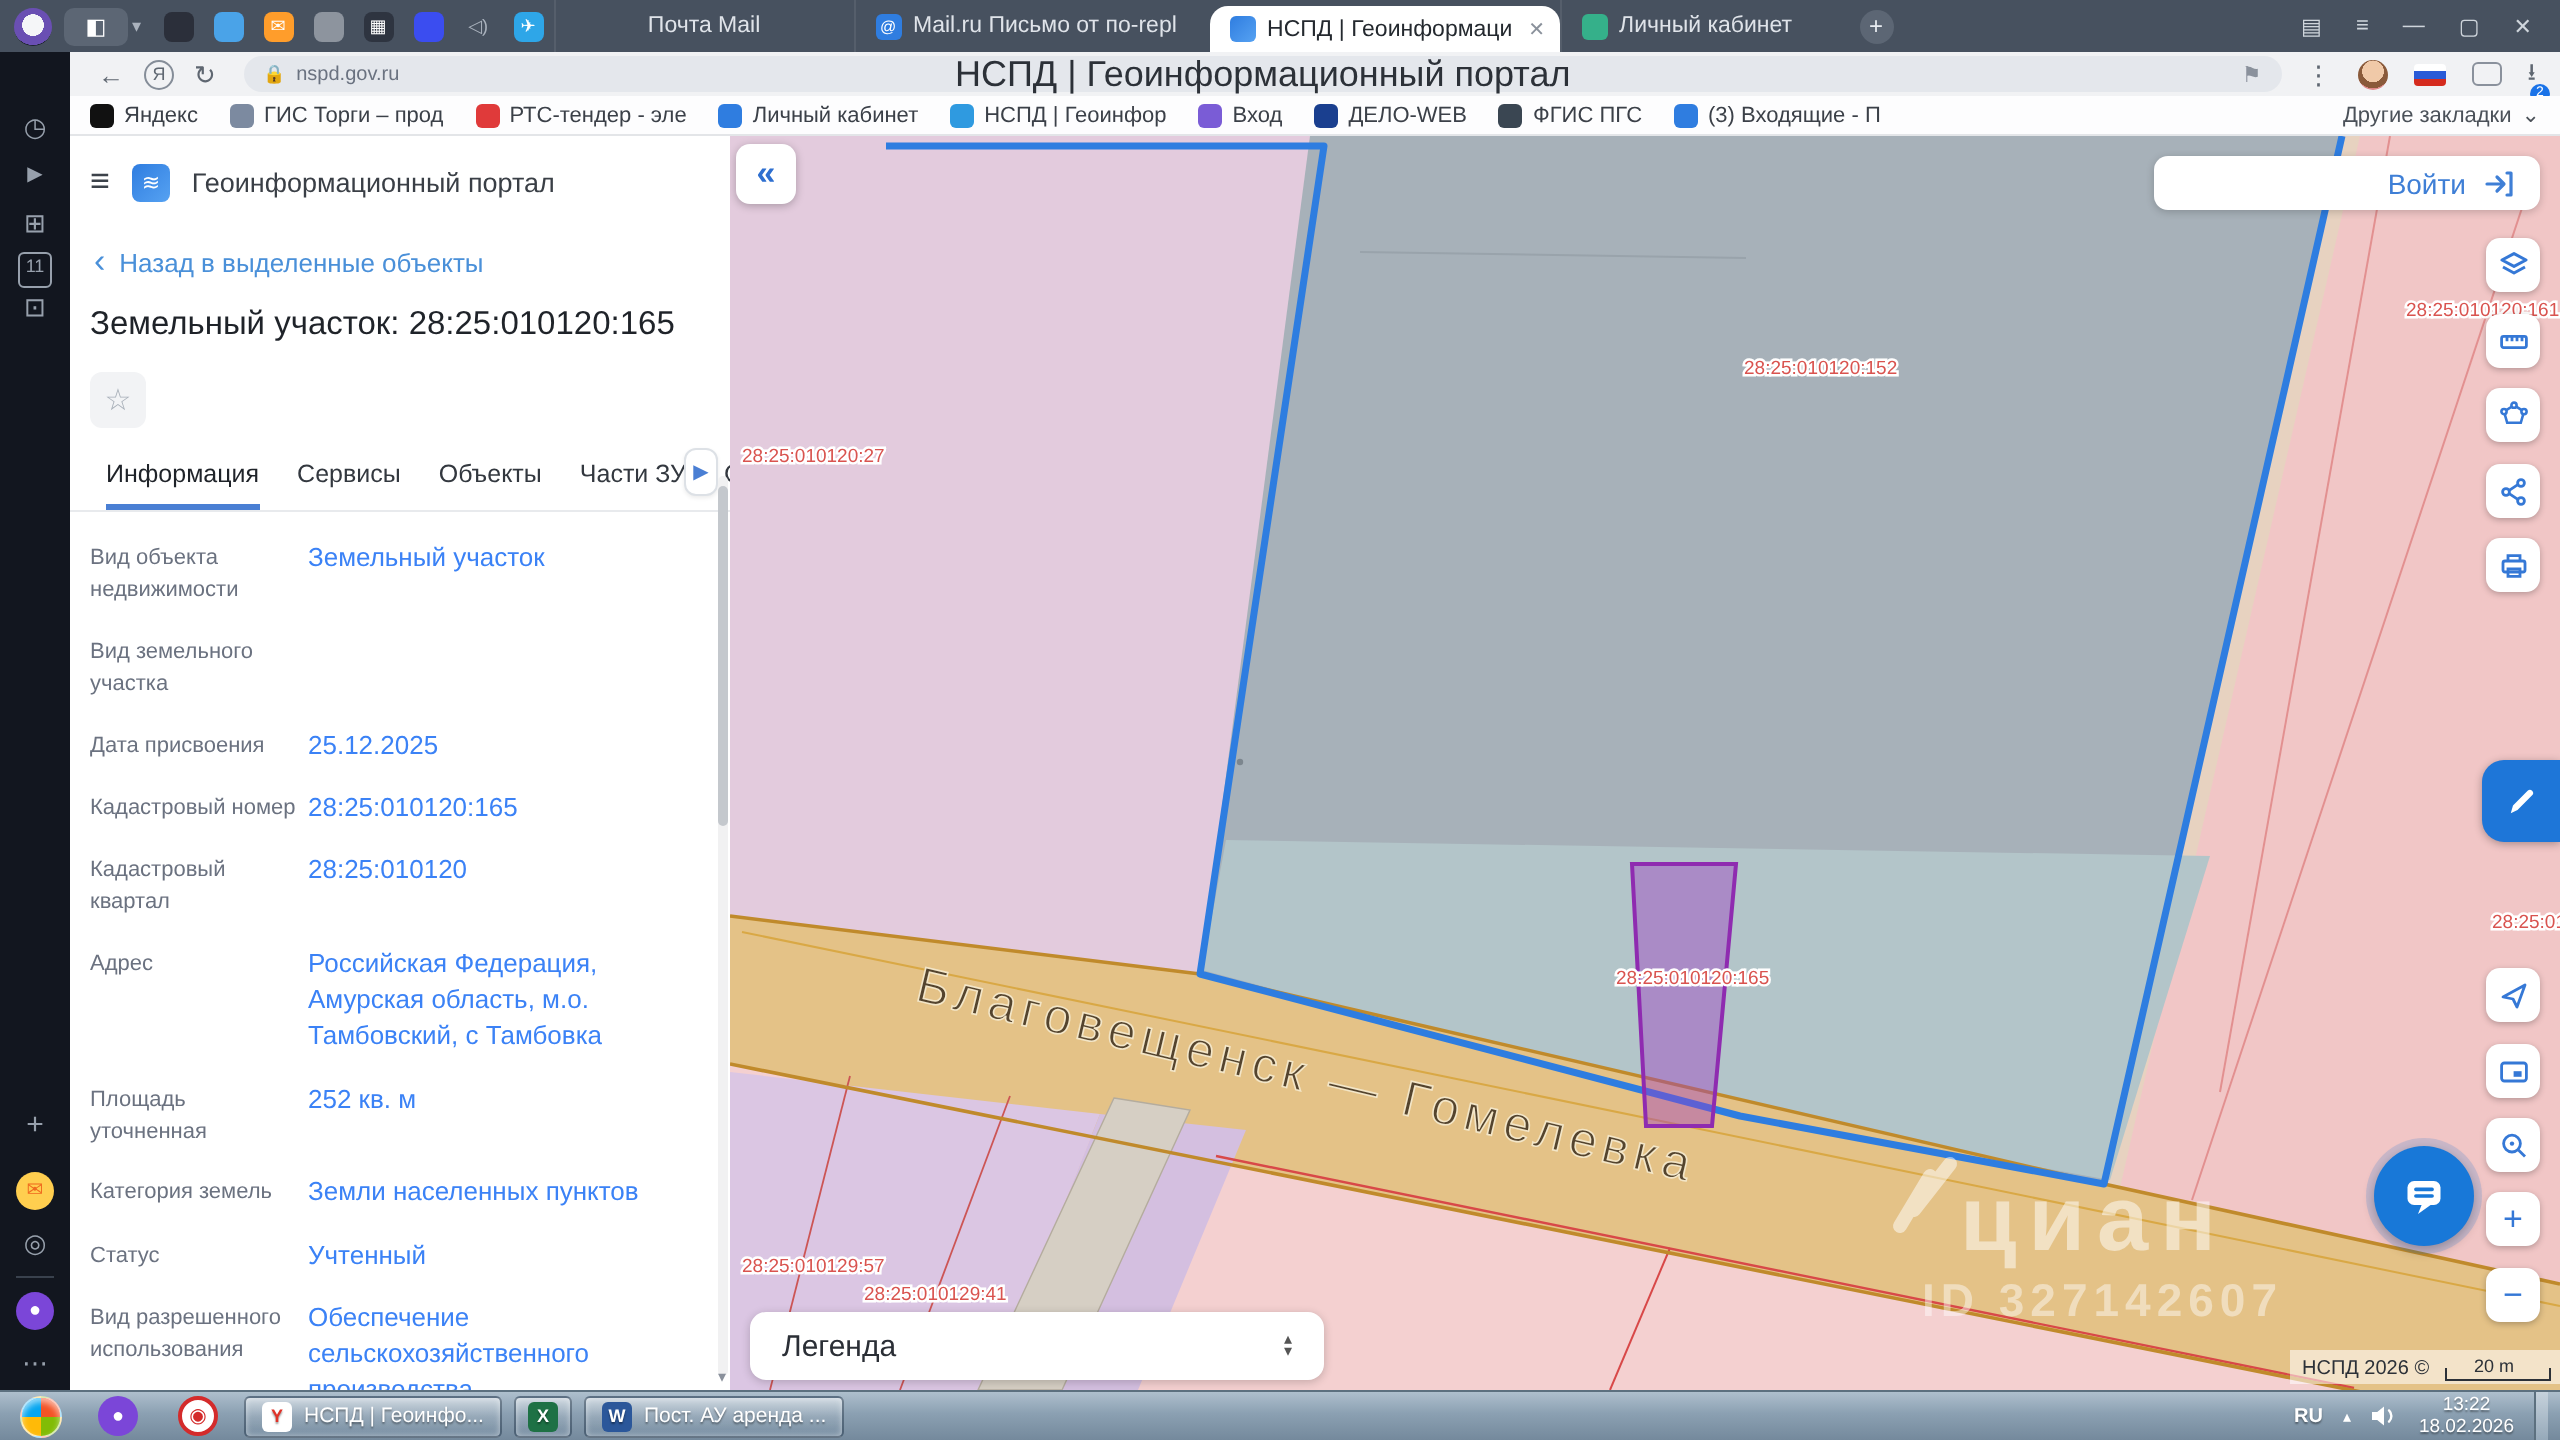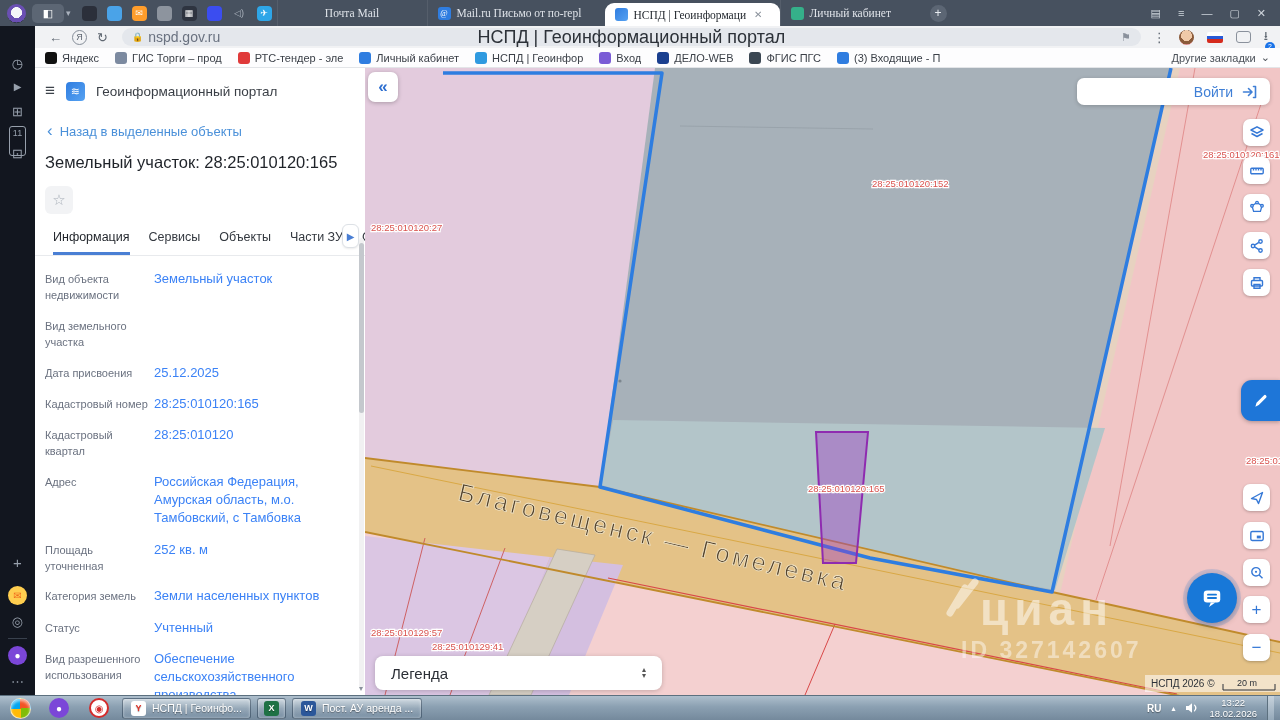--- a/index.html
+++ b/index.html
@@ -5,35 +5,35 @@
   *{box-sizing:border-box;margin:0;padding:0;}
   body{margin:0;font-family:"Liberation Sans",sans-serif;background:#222;}
   .screen{position:relative;width:1280px;height:720px;overflow:hidden;background:#fff;}
 
   
   .tabstrip{position:absolute;left:0;top:0;width:1280px;height:26px;background:#47515f;display:flex;align-items:center;}
   .blogo{width:19px;height:19px;border-radius:50%;margin:0 6px 0 7px;background:radial-gradient(circle at 50% 45%,#f5f6f8 0 38%,#6a4fb3 39% 70%,#1d2330 71%);flex:none;}
   .sidebtn{width:32px;height:19px;border-radius:5px;background:#5c6674;color:#fff;display:flex;align-items:center;justify-content:center;font-size:11px;flex:none;margin-right:2px;}
   .chev{color:#aab2bd;font-size:9px;margin:0 6px 0 0;}
   .pin{width:15px;height:15px;border-radius:4px;margin:0 5px;flex:none;display:flex;align-items:center;justify-content:center;font-size:9px;color:#fff;}
-  .tab{height:26px;display:flex;align-items:center;padding:0 10px;color:#dfe3e9;font-size:11.5px;border-left:1px solid rgba(255,255,255,.08);white-space:nowrap;font-family:Liberation Serif, serif;}
+  .tab{height:26px;display:flex;align-items:center;padding:0 10px;color:#dfe3e9;font-size:11.5px;border-left:1px solid rgba(255,255,255,.08);white-space:nowrap;}
   .tab .fav{width:13px;height:13px;border-radius:3px;margin-right:6px;flex:none;display:flex;align-items:center;justify-content:center;color:#fff;font-size:8px;}
   .tab.active{background:#fff;color:#24292f;border-radius:9px 9px 0 0;height:23px;align-self:flex-end;border-left:none;}
   .tab .x{margin-left:8px;color:#8a919b;font-size:10px;}
   .newtab{width:17px;height:17px;border-radius:50%;background:#5c6674;color:#e8ecf1;font-size:12px;display:flex;align-items:center;justify-content:center;margin-left:10px;}
   .winctl{margin-left:auto;display:flex;align-items:center;gap:17px;padding-right:14px;color:#cfd5dc;font-size:11px;}
   .winctl span{cursor:default;}
 
   
   .addrbar{position:absolute;left:35px;top:26px;width:1245px;height:22px;background:#f1f2f4;display:flex;align-items:center;padding:0 8px;}
   .navic{color:#5f6771;font-size:13px;margin:0 6px;}
   .ybadge{width:15px;height:15px;border:1.4px solid #858d98;border-radius:50%;color:#5f6771;font-size:9px;display:flex;align-items:center;justify-content:center;margin:0 4px;}
   .urlpill{position:relative;flex:1;height:18px;background:#e4e7ec;border-radius:10px;margin:0 8px;display:flex;align-items:center;padding:0 10px;}
   .lock{font-size:9px;color:#7d8591;margin-right:5px;}
-  .url{font-size:14px;color:#6a7280;}
+  .url{font-size:10px;color:#6a7280;}
   .ptitle{position:absolute;left:0;right:0;text-align:center;font-size:18px;color:#2c3138;}
   .pillflag{margin-left:auto;color:#8a919c;font-size:11px;z-index:2;}
   .addr-right{display:flex;align-items:center;gap:13px;padding:0 4px;}
   .avatar{width:15px;height:15px;border-radius:50%;background:radial-gradient(circle at 50% 38%,#f0c9a8 0 45%,#8a5a3a 46% 70%,#d88 71%);}
   .ruflag{width:16px;height:11px;border-radius:2px;overflow:hidden;background:linear-gradient(#fff 33%,#2a5bd7 33% 66%,#d52b1e 66%);}
   .widgeti{width:15px;height:12px;border:1.4px solid #8a919c;border-radius:3px;}
   .dl{position:relative;color:#5f6771;font-size:12px;}
   .dl .badge{position:absolute;right:-7px;bottom:-4px;background:#1a73e8;color:#fff;font-size:7px;width:10px;height:10px;border-radius:50%;display:flex;align-items:center;justify-content:center;}
 
   
@@ -47,21 +47,21 @@
   .bm:nth-child(5) .bi{background:#2f9ae0;}
   .bm:nth-child(6) .bi{background:#7a5cd6;}
   .bm:nth-child(7) .bi{background:#1a3f8f;}
   .bm:nth-child(8) .bi{background:#3a4652;}
   .bm:nth-child(9) .bi{background:#2f7de0;}
   .otherbm{margin-left:auto;color:#4b5159;display:flex;gap:5px;align-items:center;}
 
   
   .rail{position:absolute;left:0;top:26px;width:35px;height:669px;background:#12161f;}
   .rail .ri{position:absolute;left:0;width:35px;text-align:center;color:#97a0ac;font-size:13px;}
-  .rail .box11{left:9px;width:17px;height:30px;border:1.2px solid #97a0ac;border-radius:3px;font-size:9px;line-height:12px;}
+  .rail .box11{left:9px;width:17px;height:18px;border:1.2px solid #97a0ac;border-radius:3px;font-size:9px;line-height:12px;}
   .rail .alice{left:8px;width:19px;height:19px;border-radius:50%;background:#7b46d8;color:#fff;font-size:10px;line-height:19px;}
   .rail .mailc{left:8px;width:19px;height:19px;border-radius:50%;background:#ffce4f;color:#f06a1e;font-size:10px;line-height:19px;}
   .rail .divi{left:8px;width:19px;height:1px;background:#39414d;}
 
   
   .panel{position:absolute;left:35px;top:68px;width:330px;height:627px;background:#fff;overflow:hidden;}
   .phead{display:flex;align-items:center;gap:11px;padding:13px 8px 6px 10px;}
   .hamb{font-size:17px;color:#3c424a;}
   .plogo{width:19px;height:19px;border-radius:4px;background:linear-gradient(135deg,#2f7de0,#56a2f2);color:#fff;font-size:11px;display:flex;align-items:center;justify-content:center;}
   .ptext{font-size:13.5px;color:#3a3f46;}

